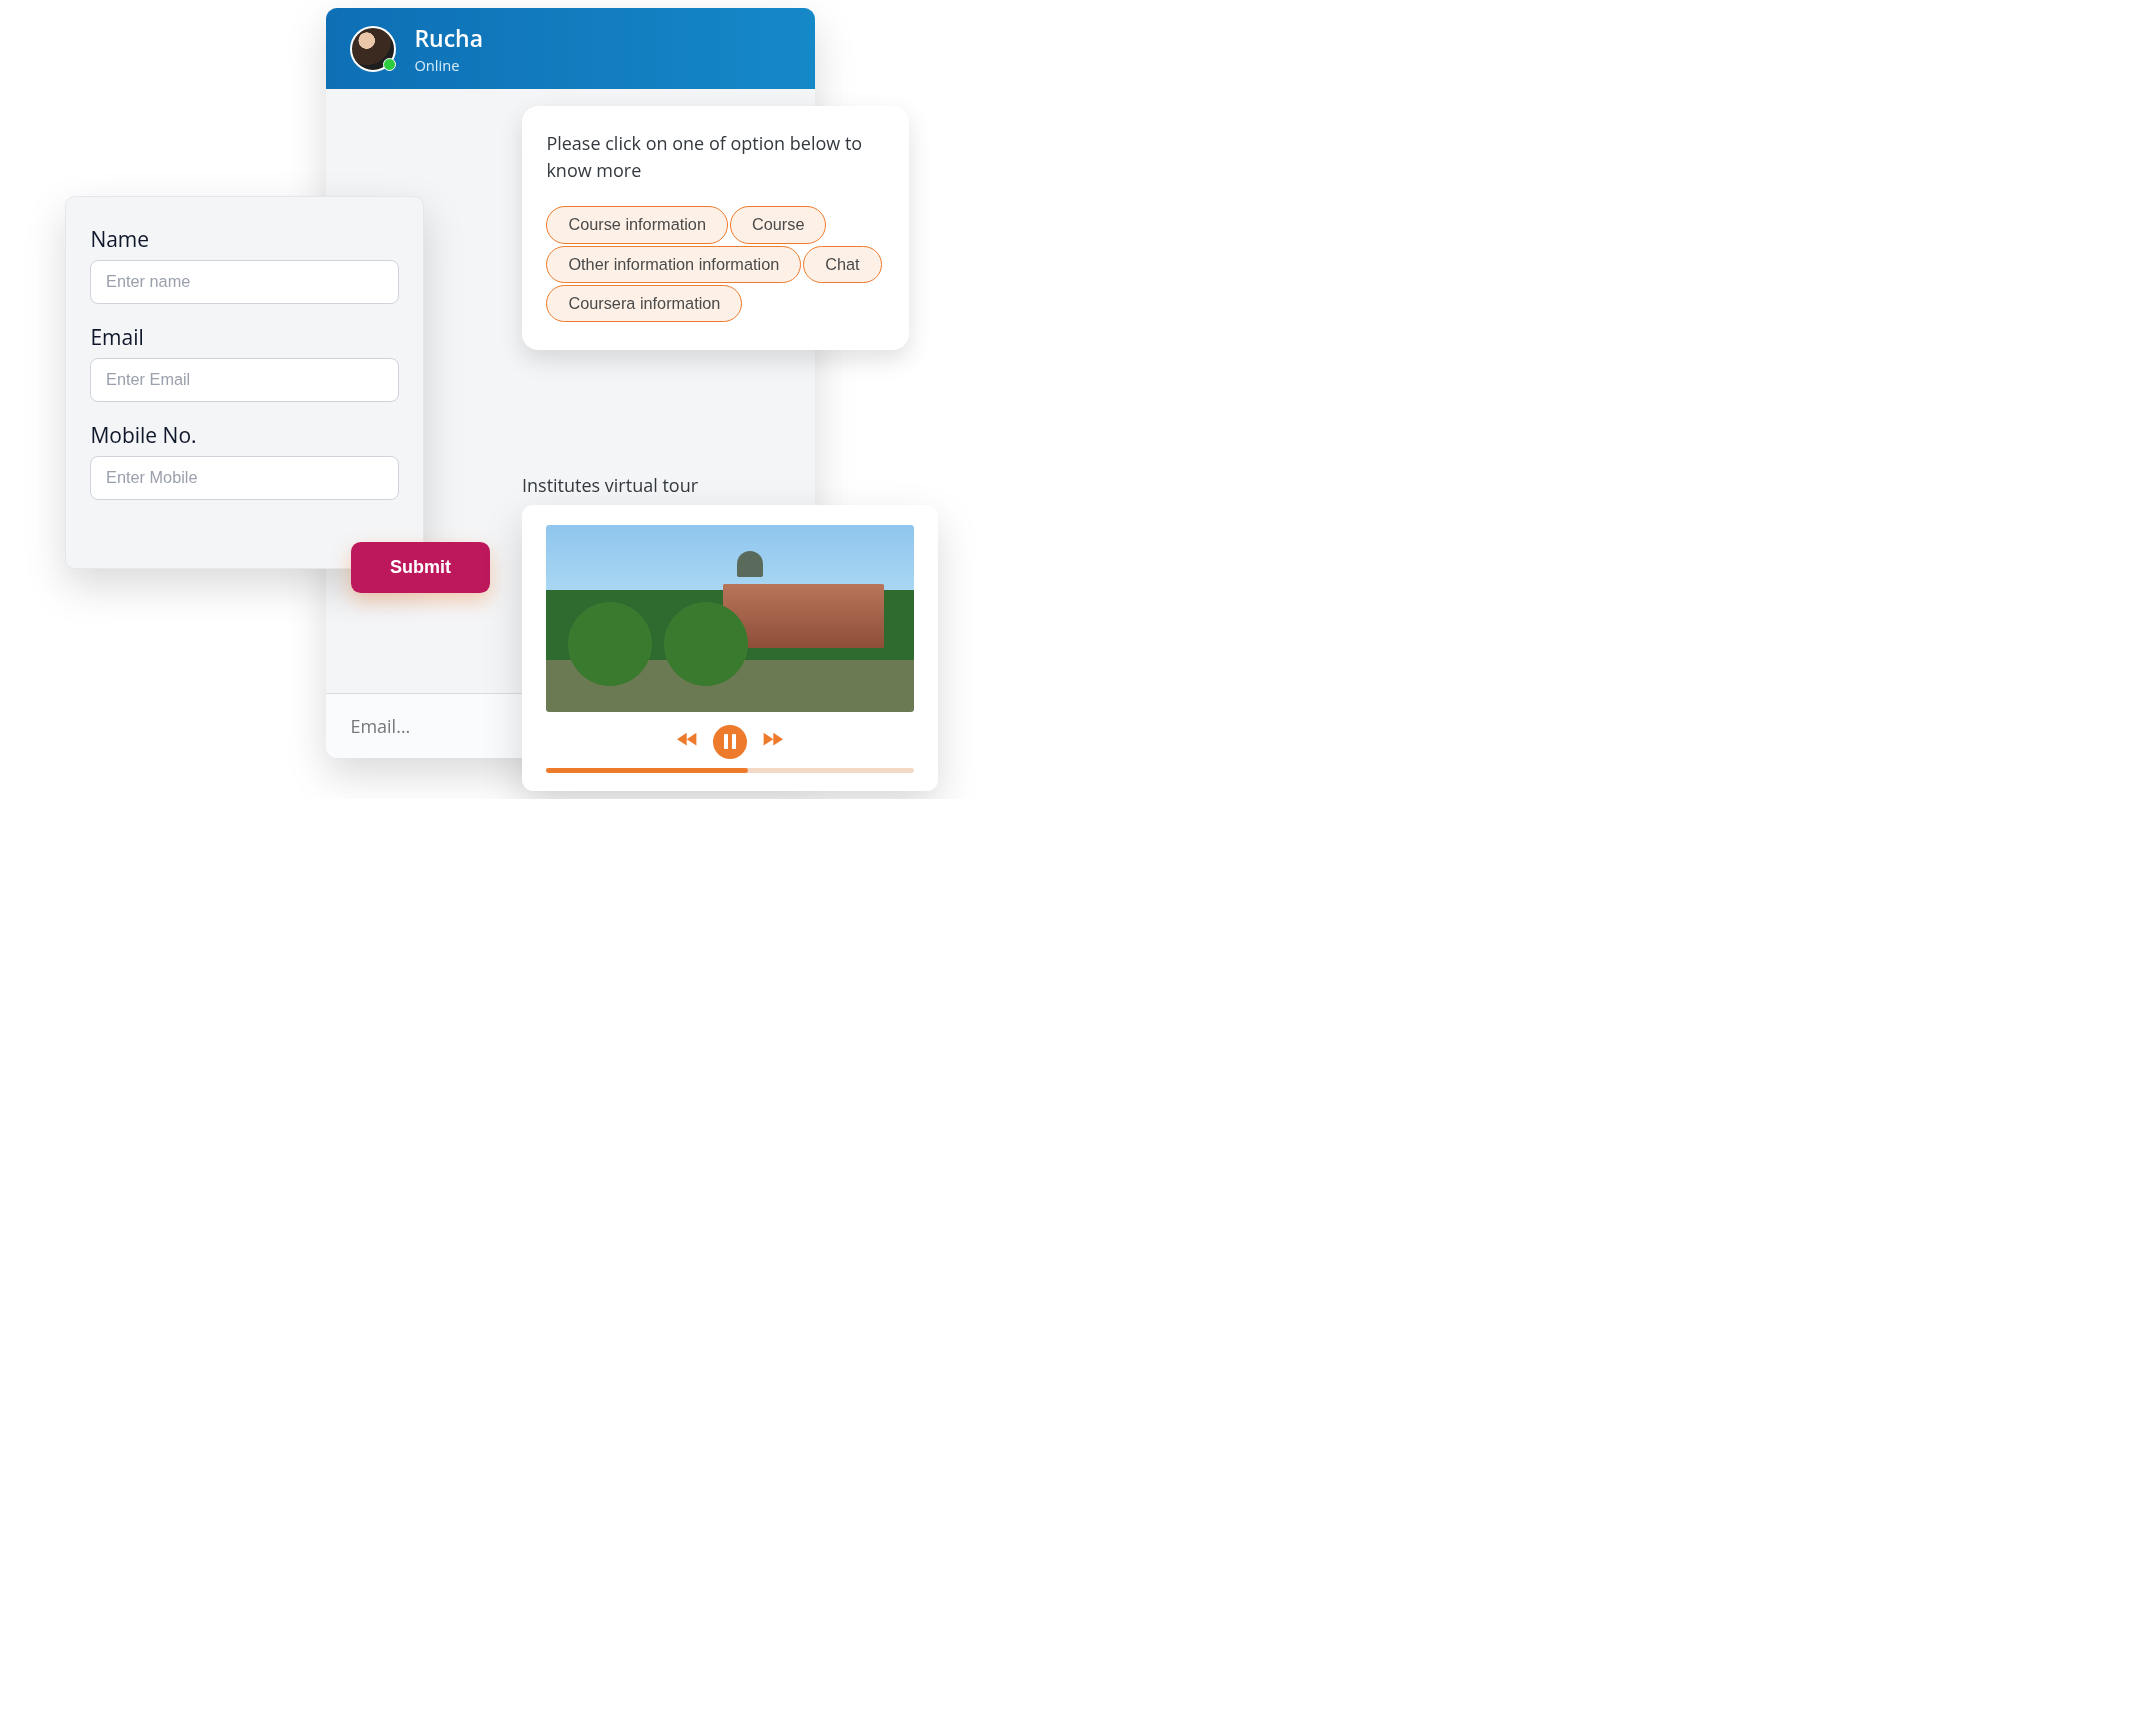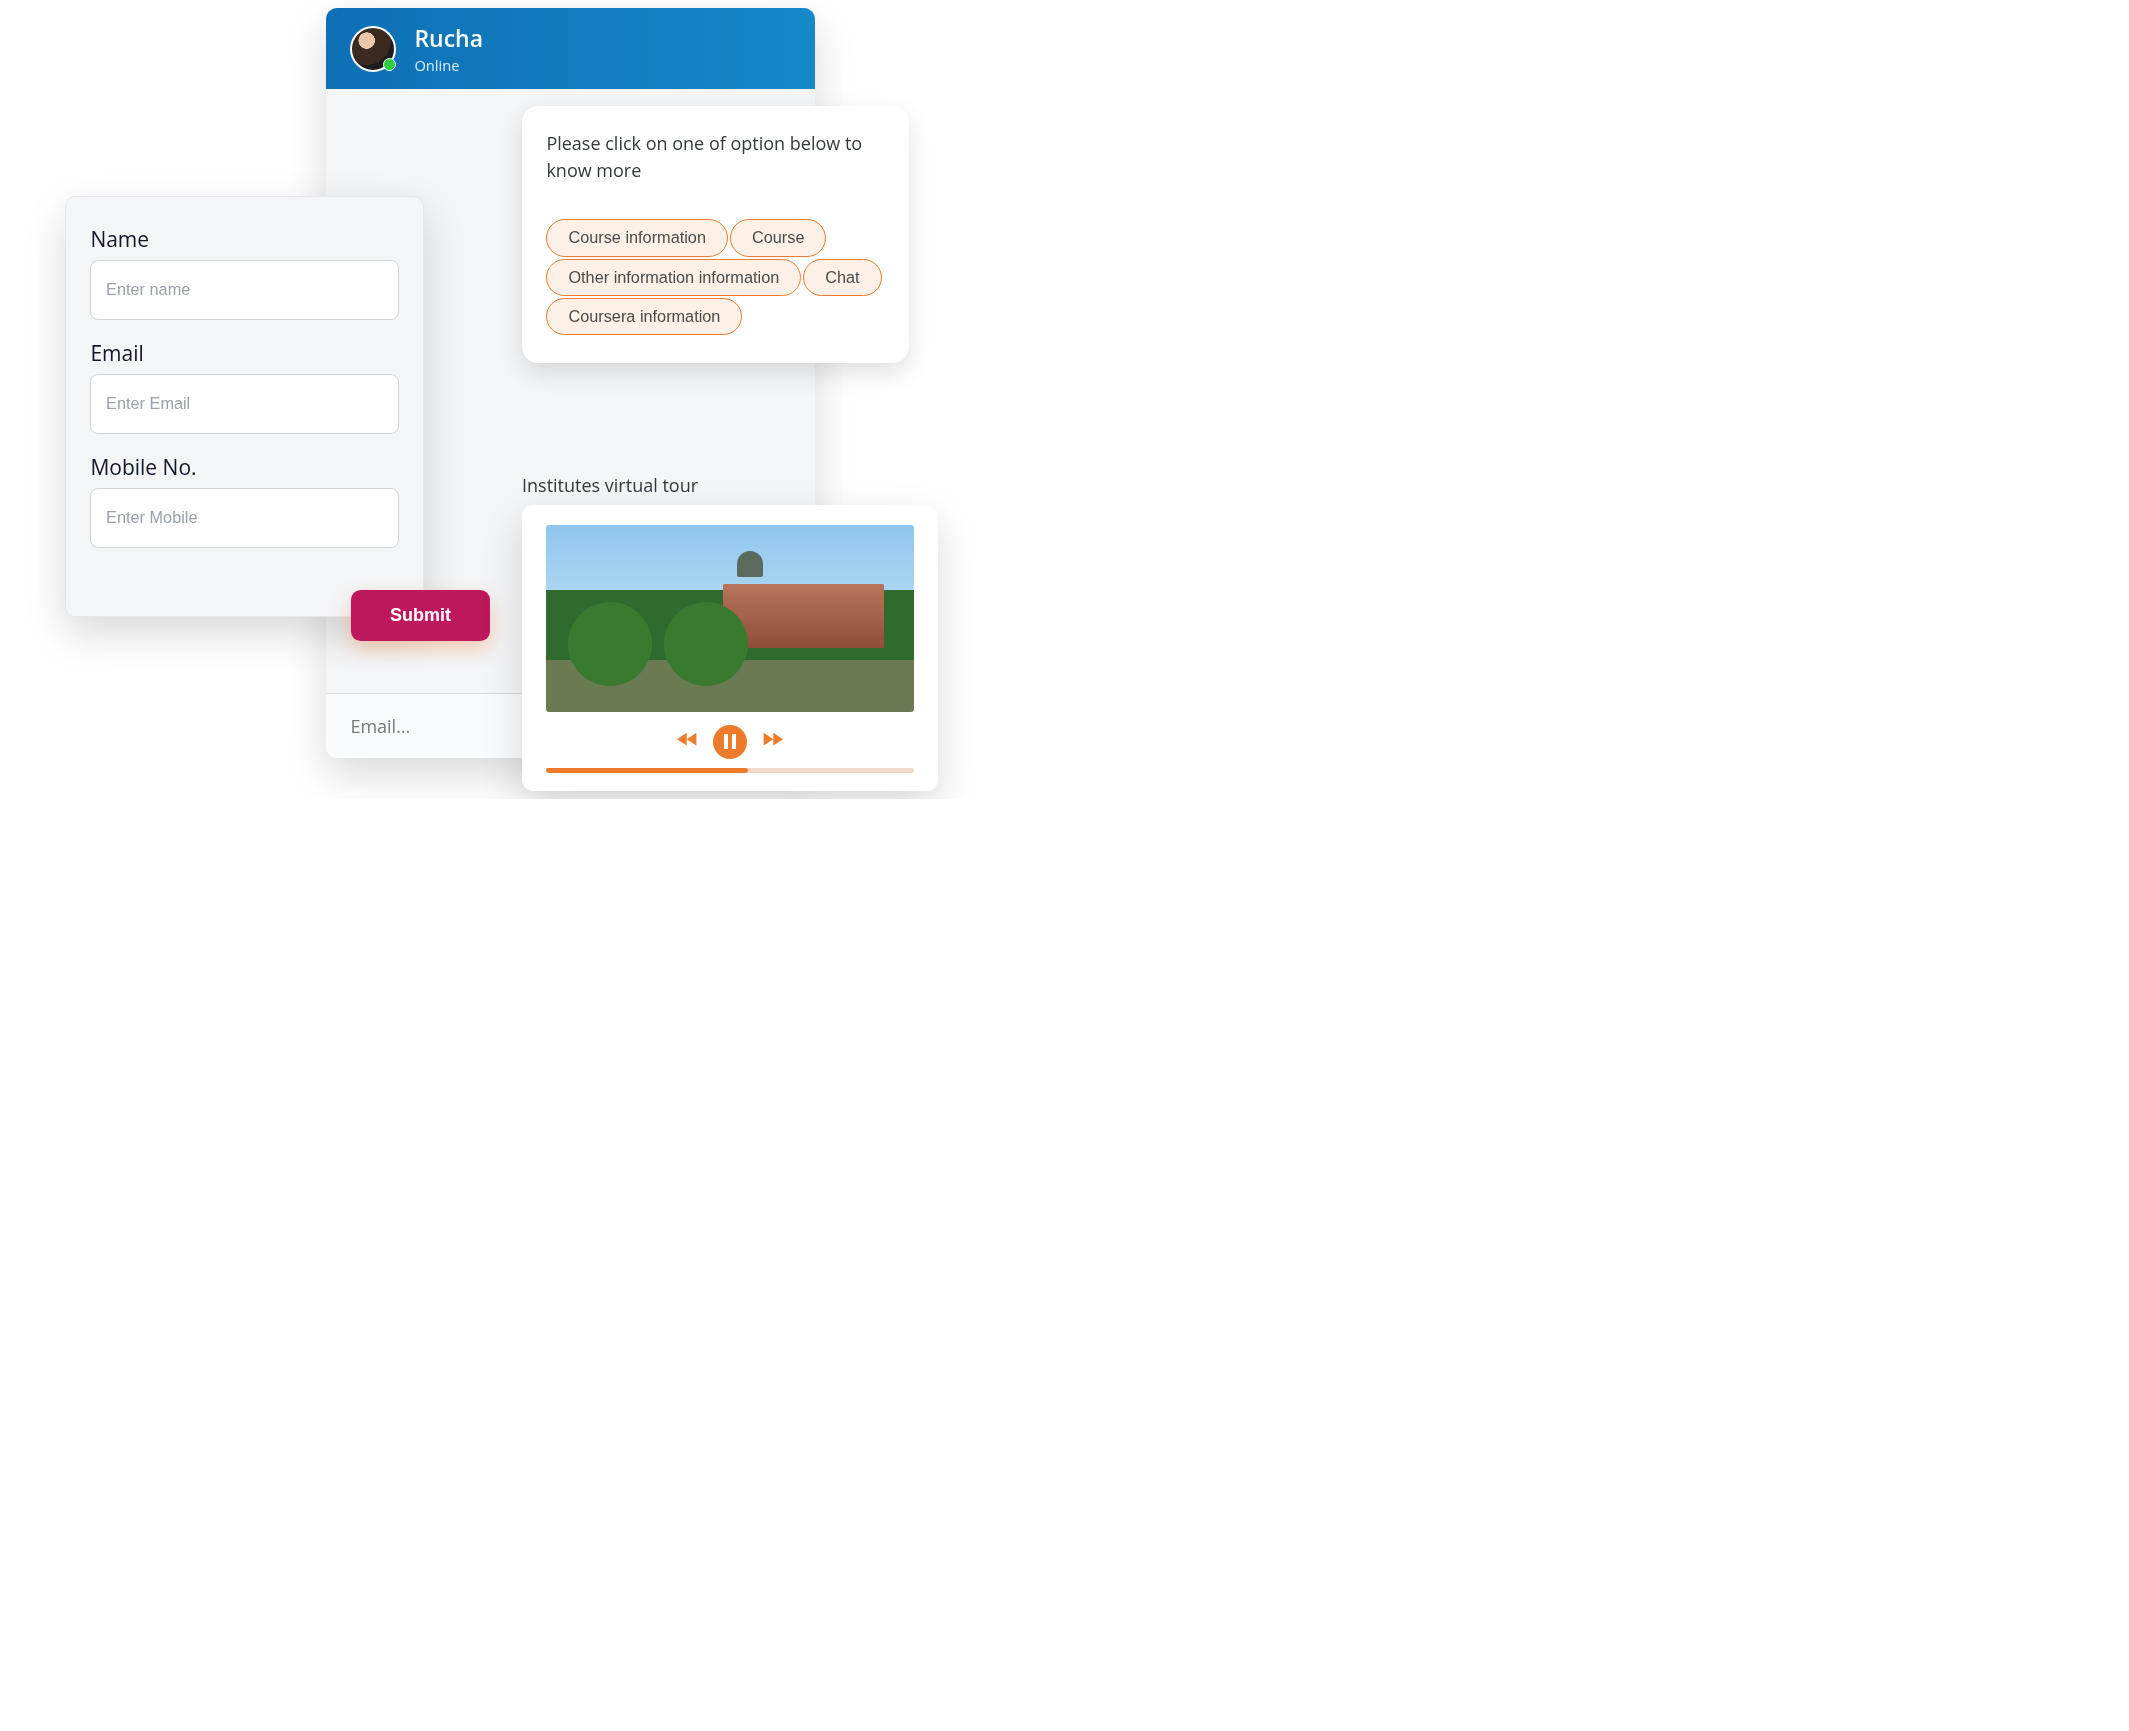--- a/index.html
+++ b/index.html
@@ -74,21 +74,21 @@
     width: 387px;
     background: #fff;
     border-radius: 16.3px;
     padding: 24.4px 24.4px 28px 24.4px;
     box-shadow: 0 9.8px 24.4px rgba(0,0,0,0.12);
   }
   .options-card .prompt {
     font-size: 18px;
     color: #33393f;
     line-height: 1.5;
-    margin-bottom: 35px;
+    margin-bottom: 22px;
   }
   .chip-row {
     display: flex;
     flex-wrap: wrap;
     gap: 2px;
   }
   .chip {
     border: 1.6px solid #ee7b2c;
     background: #fdf1e7;
     color: #4a4a4a;
@@ -112,21 +112,21 @@
     box-shadow: 0 16.3px 41px rgba(0,0,0,0.15);
   }
   .form-card label {
     display: block;
     font-size: 21px;
     color: #0f172a;
     margin-bottom: 6.5px;
   }
   .form-card input {
     width: 100%;
-    height: 60px;
+    height: 44px;
     border: 0.8px solid #cfd3d9;
     border-radius: 8.1px;
     background: #fff;
     padding: 0 14.7px;
     font-size: 16.3px;
     color: #333;
     margin-bottom: 19.6px;
   }
   .form-card input::placeholder { color: #9aa1ad; }
 

